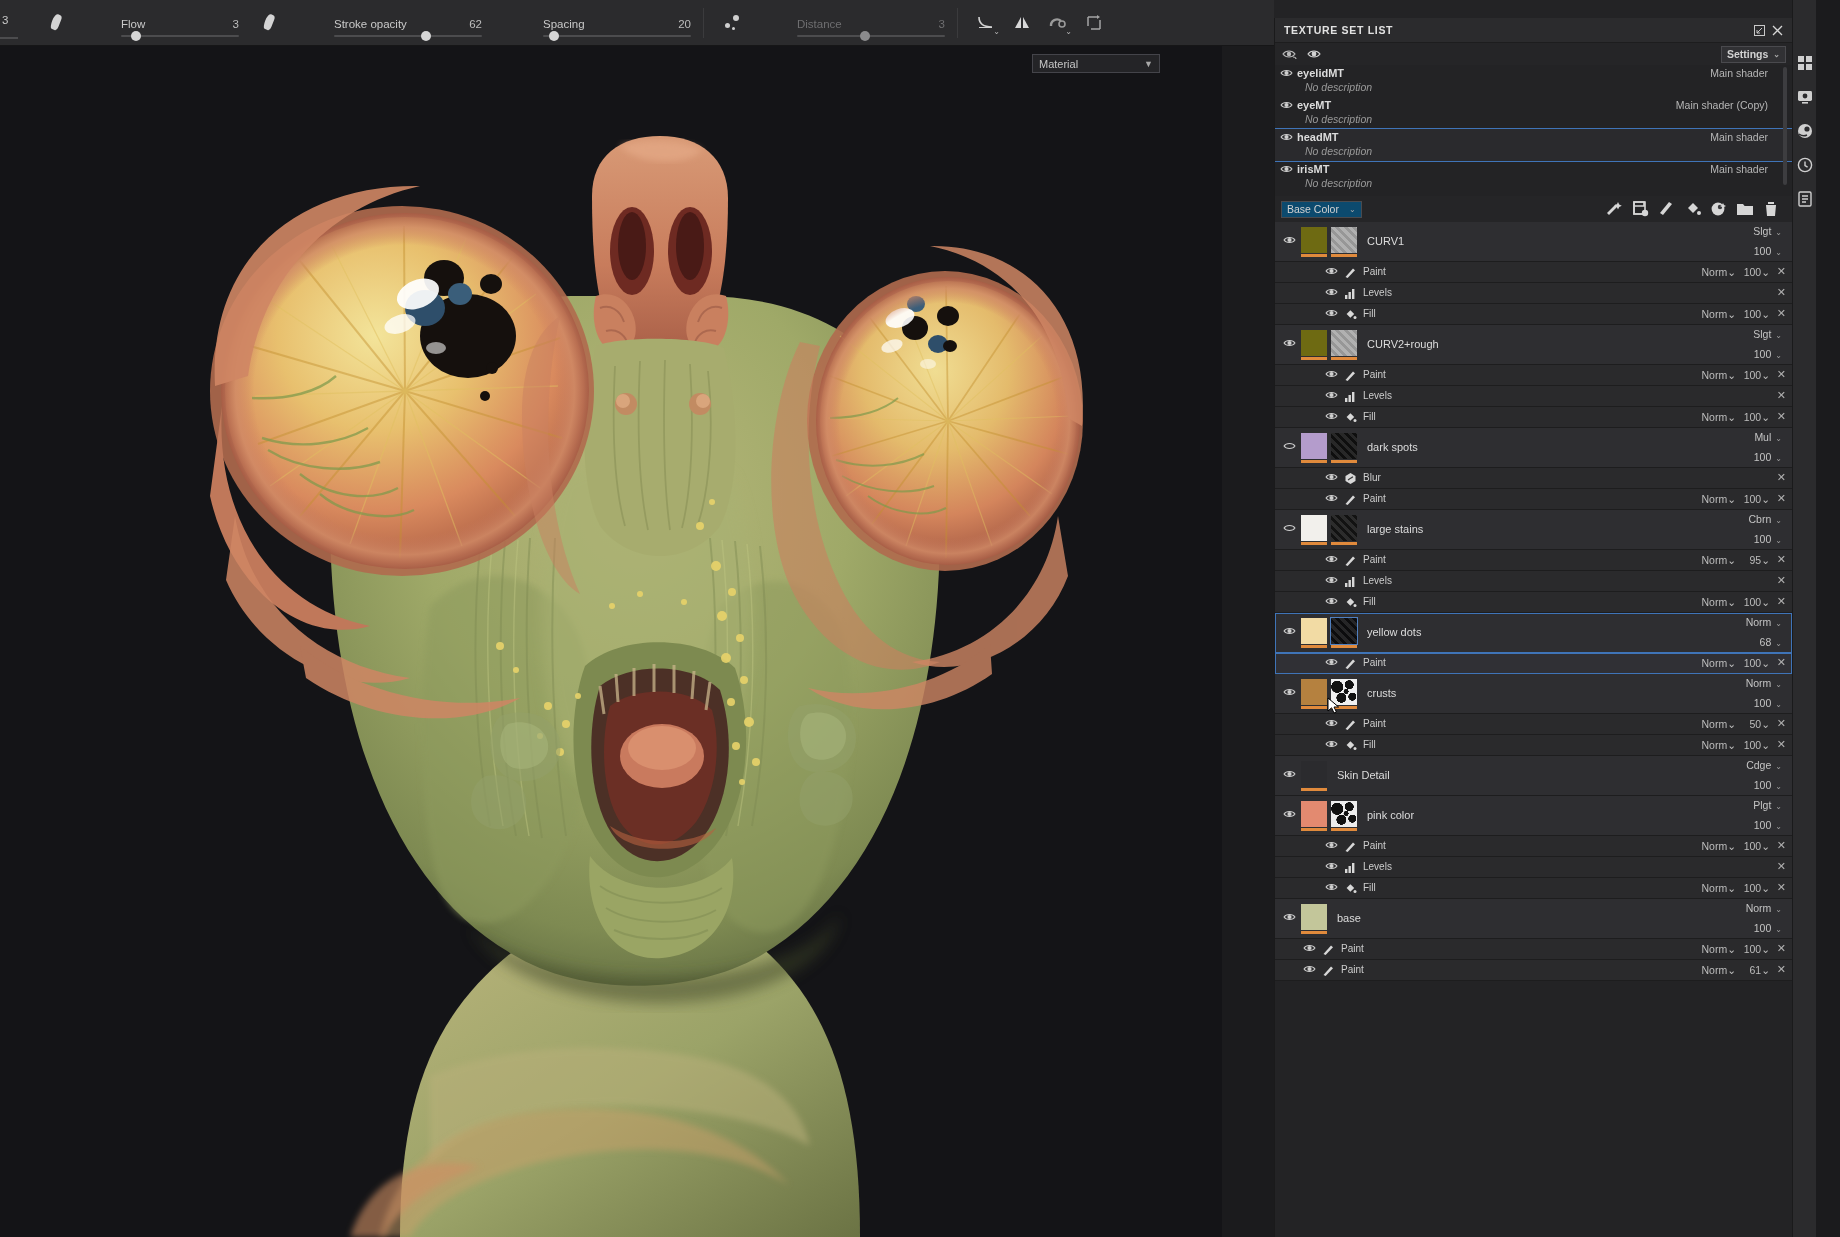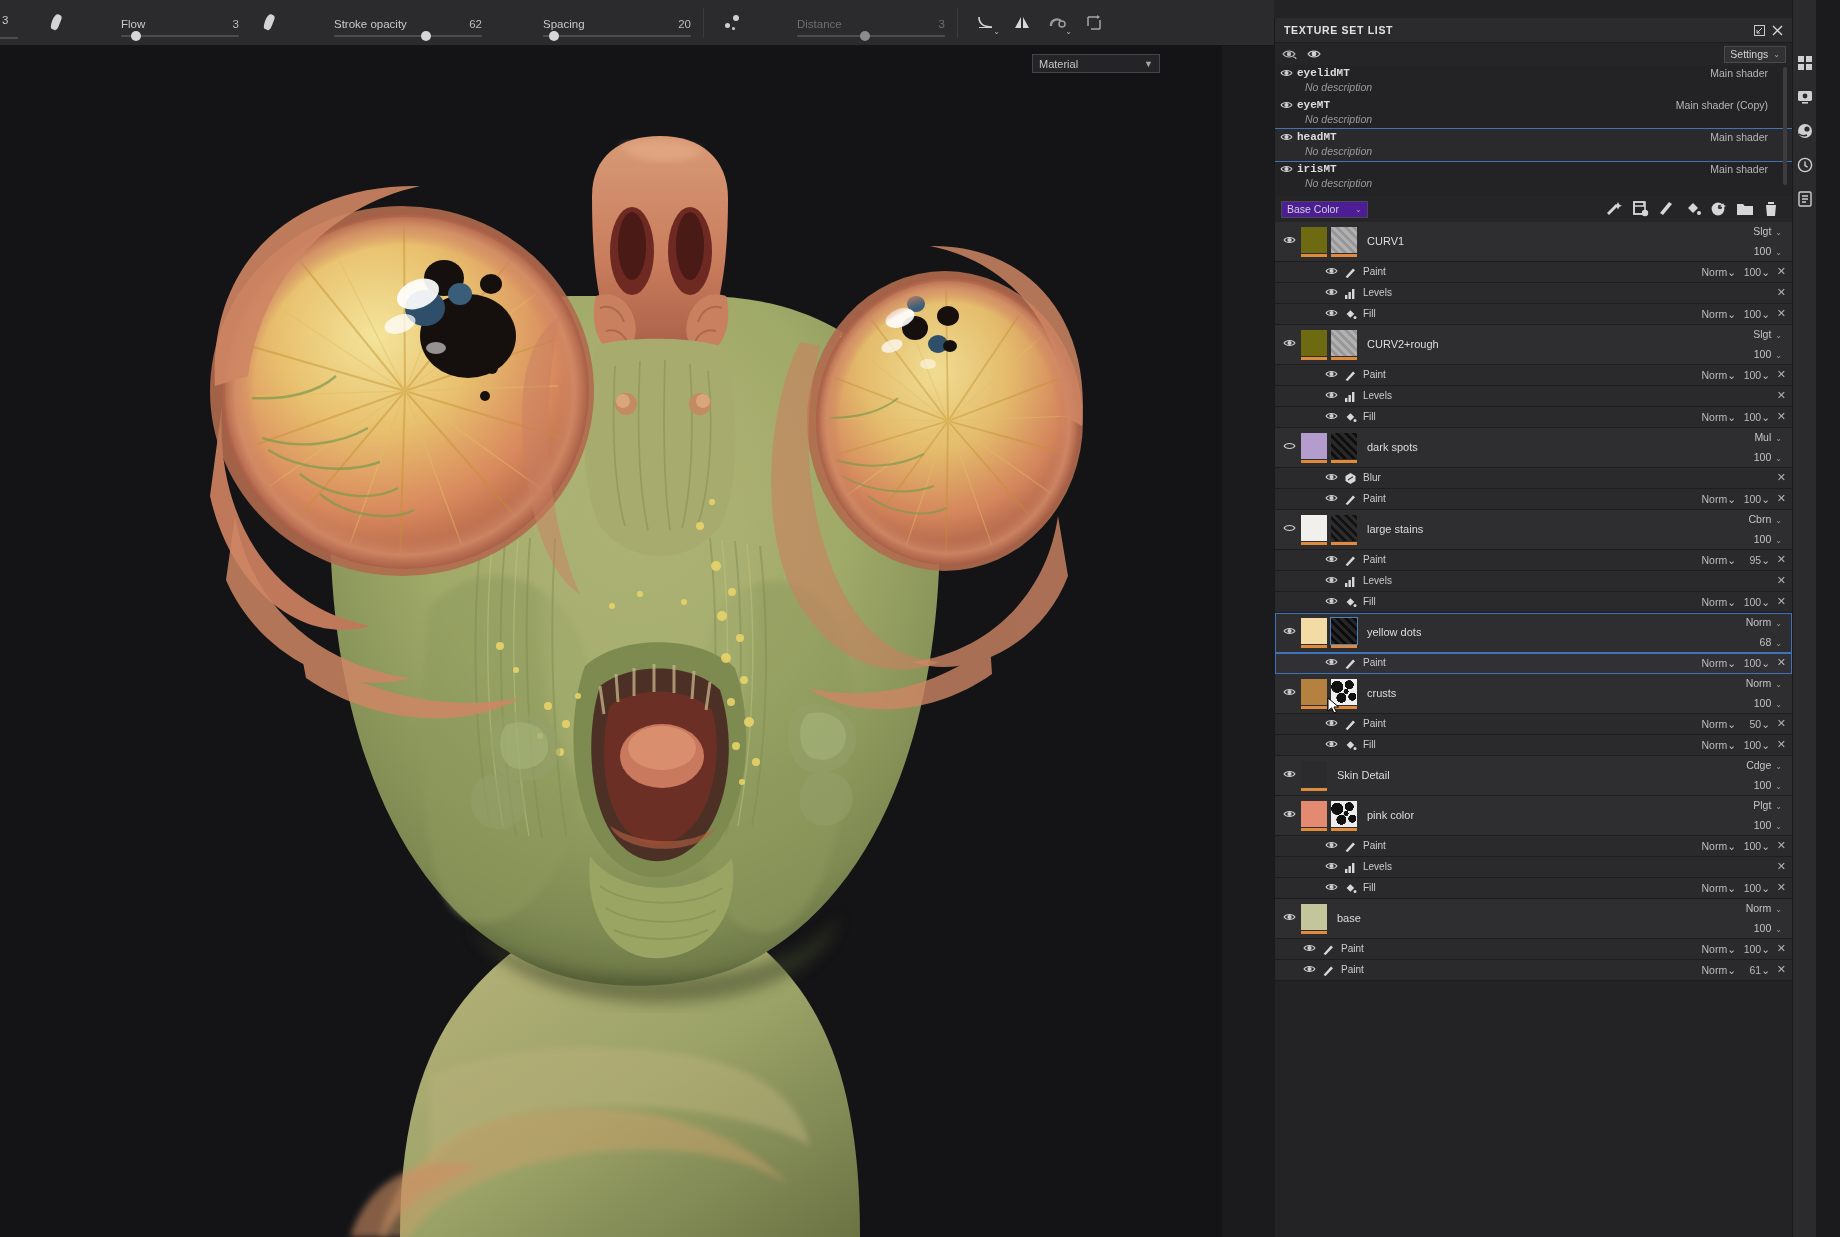--- a/index.html
+++ b/index.html
@@ -65,36 +65,36 @@
   .panel-head .spacer { flex:1; }
   .ph-btn { width:18px; height:18px; display:flex; align-items:center; justify-content:center;
     color:#c9c9c9; font-size:12px; }
 
   
   .tsl { position:absolute; left:0; top:18px; width:518px; height:178px; background:#232325;
     border-left:1px solid #1a1a1b; }
   .tsl-bar { height:22px; display:flex; align-items:center; padding:0 6px; background:#252527; }
   .tsl-bar .sp { flex:1; }
   .settings-btn { height:17px; border:1px solid #4a4a4e; background:#313134; display:flex;
-    align-items:center; gap:5px; padding:0 5px; font-size:10.5px; color:#d2d2d2; }
+    align-items:center; gap:5px; padding:0 5px; font-size:10.5px; color:#d2d2d2;font-weight:bold; }
   .tsl-list { position:relative; height:132px; overflow:hidden; }
   .ts-row { height:32px; position:relative; padding:2px 22px 2px 6px; }
-  .ts-row .tname { position:absolute; left:22px; top:2px; font-size:11px; font-weight:bold; color:#dcdcdc;font-family:Liberation Mono, monospace; }
+  .ts-row .tname { position:absolute; left:22px; top:2px; font-size:11px; font-weight:bold; color:#dcdcdc; }
   .ts-row .tshader { position:absolute; right:24px; top:2px; font-size:10.5px; color:#b6b6b6; }
   .ts-row .tdesc { position:absolute; left:30px; top:16px; font-size:10.5px; color:#9a9a9a; font-style:italic; }
   .ts-row .teye { position:absolute; left:5px; top:3px; }
   .ts-row.sel { outline:1px solid #3f74b8; background:#2a2a2d; }
   .tsl-scroll { position:absolute; right:5px; top:2px; width:4px; height:118px; background:#3d3d40; border-radius:2px; }
 
   
   .lyr { position:absolute; left:0; top:196px; width:518px; height:1041px; background:#232325;
     border-left:1px solid #1a1a1b; }
   .lyr-bar { height:26px; display:flex; align-items:center; padding:0 8px 0 6px; background:#252527; }
-  .chanel-sel { height:17px; min-width:66px; border:1px solid #4a4a4e; background:#4c1d95;
-    display:flex; align-items:center; gap:16px; padding:0 5px; font-size:10.5px; color:#d2d2d2; }
+  .chanel-sel { height:17px; min-width:66px; border:1px solid #4a4a4e; background:#0c4a6e;
+    display:flex; align-items:center; gap:10px; padding:0 5px; font-size:10.5px; color:#d2d2d2; }
   .lyr-bar .sp { flex:1; }
   .lyr-tool { width:26px; height:24px; display:flex; align-items:center; justify-content:center; }
 
   .lyr-list { position:relative; height:1015px; overflow:hidden; }
 
   .grp-row { position:relative; height:40px; border-bottom:1px solid #1d1d1e; background:#2e2e31; }
   .grp-row.sel { outline:1px solid #3f74b8; outline-offset:-1px; }
   .grp-row .geye { position:absolute; left:8px; top:13px; }
   .grp-row .thumbc { position:absolute; left:26px; top:5px; width:26px; height:26px; }
   .grp-row .thumbm { position:absolute; left:56px; top:5px; width:26px; height:26px; }

